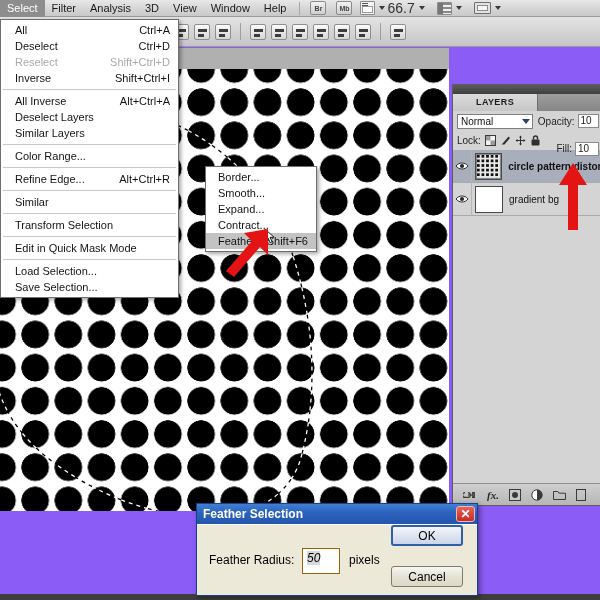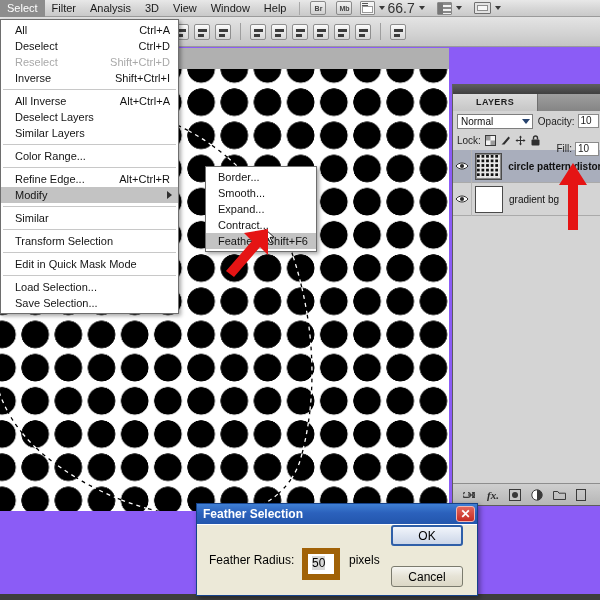--- a/index.html
+++ b/index.html
@@ -318,27 +318,28 @@
     width: 280px; height: 71px;
     background: #ece9d8;
     border-top: 1px solid #ffffff;
   }
   .dlg-label {
     position: absolute; left: 12px; top: 28px;
     font-size: 12px; color: #000;
   }
   .dlg-input {
     position: absolute; left: 105px; top: 23px;
-    width: 38px; height: 32px;
+    width: 38px; height: 26px;
     background: #ffffff;
-    border: 6px solid #a16207;
+    border: 1px solid #a16207;
     font-size: 12px;
     line-height: 18px;
     padding-left: 4px;
     color: #000;
+    font-style: italic;
   }
   .dlg-input .sel { background: #d8d8d8; }
   .dlg-units {
     position: absolute; left: 152px; top: 28px;
     font-size: 12px; color: #000;
   }
   .dlg-btn {
     position: absolute; left: 194px;
     width: 72px; height: 21px;
     background: linear-gradient(to bottom,#f6f6f2 0%,#e6e3d6 48%,#dcd8c6 100%);
@@ -453,24 +454,20 @@
     <div class="msep"></div>
     <div class="mrow">
       <span class="lbl">Color Range...</span>
       <span class="acc"></span>
     </div>
     <div class="msep"></div>
     <div class="mrow">
       <span class="lbl">Refine Edge...</span>
       <span class="acc">Alt+Ctrl+R</span>
     </div>
-    <div class="mrow hl">
-      <span class="lbl">Modify</span>
-      <span class="submark"></span>
-    </div>
     <div class="msep"></div>
     <div class="mrow">
       <span class="lbl">Similar</span>
     </div>
     <div class="msep"></div>
     <div class="mrow">
       <span class="lbl">Transform Selection</span>
     </div>
     <div class="msep"></div>
     <div class="mrow">

